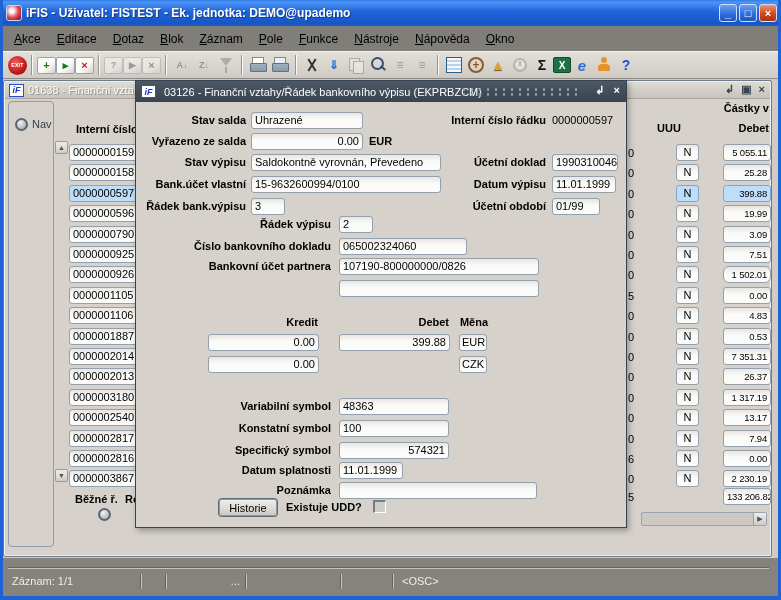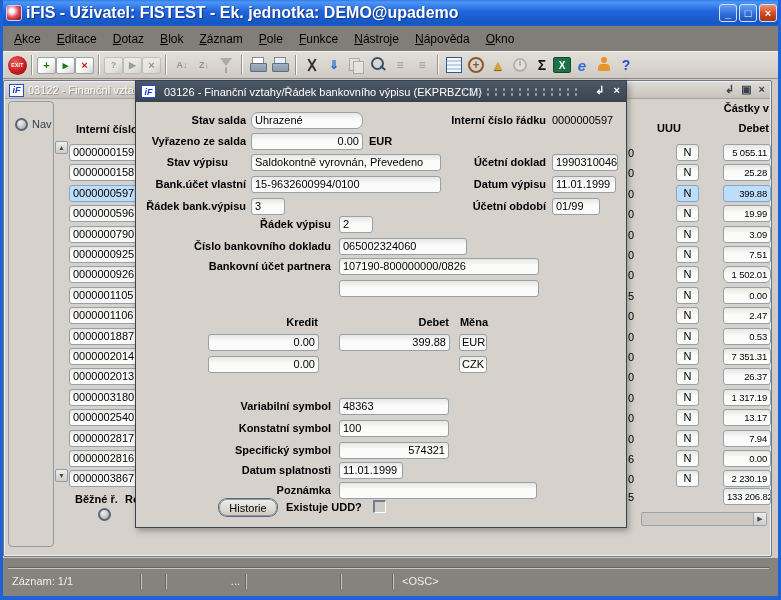--- a/index.html
+++ b/index.html
@@ -13,21 +13,21 @@
   }
   
   .titlebar{
     position:absolute;left:-3px;top:0;width:781px;height:26px;
     background:linear-gradient(180deg,#2F7BE8 0%,#4D96F5 8%,#2063DC 45%,#1757C4 90%,#1B5ECF 100%);
     display:flex;align-items:center;padding:0 4px;color:#fff;
   }
   .app-icon{width:16px;height:16px;border-radius:3px;margin:0 4px 0 2px;
     background:radial-gradient(circle at 35% 35%,#fff 15%,#E05060 50%,#8A1020 90%);
     border:1px solid #C8D8F0;}
-  .title-text{font-size:16px;font-weight:bold;text-shadow:1px 1px 1px #123A80;white-space:nowrap;flex:1;}
+  .title-text{font-size:12px;font-weight:bold;text-shadow:1px 1px 1px #123A80;white-space:nowrap;flex:1;}
   .winbtns{display:flex;gap:2px;}
   .wbtn{width:18px;height:18px;border-radius:3px;border:1px solid #CFE0FA;
     background:linear-gradient(180deg,#69A0F2,#2E6BD8 60%,#1E55BE);
     color:#fff;font-size:11px;font-weight:bold;display:flex;align-items:center;justify-content:center;line-height:1;}
   .wbtn.close{background:linear-gradient(180deg,#F0926E,#D0491F 55%,#A93412);}
   
   .menubar{
     position:absolute;left:-3px;top:26px;width:781px;height:25px;
     background:#807E79;display:flex;align-items:center;padding-left:6px;font-size:12px;color:#000;
   }
@@ -125,21 +125,21 @@
   .dlg-title{position:absolute;left:0;top:0;right:0;height:21px;
     background:linear-gradient(180deg,#4C5866,#39434F);display:flex;align-items:center;padding:0 5px;}
   .dlg-title .dt{color:#fff;font-size:11px;white-space:nowrap;margin-left:4px;flex:none;}
   .dots{position:absolute;right:46px;top:6px;width:120px;height:9px;
     background:radial-gradient(circle,#9AA6B2 1px,transparent 1.4px);background-size:8px 5px;}
   .dlg-ctrls{position:absolute;right:6px;top:3px;display:flex;gap:9px;color:#fff;font-size:11px;font-weight:bold;}
   .dlab{position:absolute;font-size:11px;font-weight:bold;color:#000;text-align:right;white-space:nowrap;}
   .dval{position:absolute;font-size:11px;color:#000;white-space:nowrap;}
   .num{text-align:right;}
   .btn{position:absolute;font-size:11px;color:#000;text-align:center;
-    background:linear-gradient(180deg,#EFEDE8,#CFCBC4);border:1px solid #8D99A6;border-radius:8px;
+    background:linear-gradient(180deg,#EFEDE8,#CFCBC4);border:1px solid #8D99A6;border-radius:3px;
     box-shadow:0 0 0 1px #5E6B78;padding-top:2px;}
   .chk{position:absolute;width:13px;height:13px;background:#CDCDC9;
     border-top:2px solid #787D85;border-left:2px solid #787D85;border-right:1px solid #FFF;border-bottom:1px solid #FFF;}
   
   .statusbar{position:absolute;left:-3px;top:558px;width:781px;height:38px;background:#85837D;color:#EFEDE8;font-size:11px;}
   .sgroove{position:absolute;left:8px;right:12px;top:9px;height:2px;border-top:1px solid #66645E;border-bottom:1px solid #C6C3BC;}
   .ssep{position:absolute;top:16px;width:2px;height:15px;border-left:1px solid #66645E;border-right:1px solid #C6C3BC;}
   .stext{position:absolute;top:17px;white-space:nowrap;}
 </style>
 </head>
@@ -204,21 +204,21 @@
       <div class="tbi" data-name="browser-icon">e</div>
       <div class="tbi" data-name="help-icon"></div>
       <div class="tbi" data-name="question-icon">?</div>
     </div>
 
   <div class="workarea" data-name="workarea">
 
     <div class="bgwin" data-name="window-03122">
       <div class="bgwin-title" data-name="window-03122-titlebar">
         <div class="if-icon" data-name="ifis-form-icon">iF</div>
-        <div class="wt" data-name="window-03122-title">03122 - Finanční vzta</div>
+        <div class="wt" data-name="window-03122-title">01638 - Finanční vzta</div>
       </div>
       <div class="bgwin-ctrls">
         <span data-name="restore-icon">↲</span>
         <span data-name="maximize-icon">▣</span>
         <span data-name="close-icon">×</span>
       </div>
 
       <div class="nav-panel" data-name="nav-panel">
         <div class="radio" data-name="nav-radio"></div>
         <div class="nv" data-name="nav-label">Nav</div>
@@ -271,21 +271,21 @@
           <div class="fld ucell" data-name="uuu-cell" style="top: 102px;">N</div>
           <div class="fld bcell" data-name="debet-cell" style="top: 102px;">7.51</div>
           <div class="flagcell" data-name="flag-cell" style="top: 125px;">0</div>
           <div class="fld ucell" data-name="uuu-cell" style="top: 122px;">N</div>
           <div class="fld bcell" data-name="debet-cell" style="top: 122px; border-radius: 6px;">1 502.01</div>
           <div class="flagcell" data-name="flag-cell" style="top: 146px;">5</div>
           <div class="fld ucell" data-name="uuu-cell" style="top: 143px;">N</div>
           <div class="fld bcell" data-name="debet-cell" style="top: 143px;">0.00</div>
           <div class="flagcell" data-name="flag-cell" style="top: 166px;">0</div>
           <div class="fld ucell" data-name="uuu-cell" style="top: 163px;">N</div>
-          <div class="fld bcell" data-name="debet-cell" style="top: 163px;">2.47</div>
+          <div class="fld bcell" data-name="debet-cell" style="top: 163px;">4.83</div>
           <div class="flagcell" data-name="flag-cell" style="top: 187px;">0</div>
           <div class="fld ucell" data-name="uuu-cell" style="top: 184px;">N</div>
           <div class="fld bcell" data-name="debet-cell" style="top: 184px;">0.53</div>
           <div class="flagcell" data-name="flag-cell" style="top: 207px;">0</div>
           <div class="fld ucell" data-name="uuu-cell" style="top: 204px;">N</div>
           <div class="fld bcell" data-name="debet-cell" style="top: 204px;">7 351.31</div>
           <div class="flagcell" data-name="flag-cell" style="top: 227px;">0</div>
           <div class="fld ucell" data-name="uuu-cell" style="top: 224px;">N</div>
           <div class="fld bcell" data-name="debet-cell" style="top: 224px;">26.37</div>
           <div class="flagcell" data-name="flag-cell" style="top: 248px;">0</div>
@@ -322,29 +322,29 @@
         <div class="if-icon" data-name="ifis-form-icon">iF</div>
         <div class="dt" data-name="dialog-title">03126 - Finanční vztahy/Řádek bankovního výpisu (EKPRBZCM)</div>
         <div class="dots" data-name="drag-dots"></div>
         <div class="dlg-ctrls">
           <span data-name="minimize-icon">↲</span>
           <span data-name="close-icon">×</span>
         </div>
       </div>
 
       <div class="dlab" style="left:0;width:110px;top:33px;" data-name="stav-salda-label">Stav salda</div>
-      <div class="fld dval" style="left:115px;top:31px;width:112px;border-radius:7px;" data-name="stav-salda-field">Uhrazené</div>
+      <div class="fld dval" style="left:115px;top:31px;width:112px;" data-name="stav-salda-field">Uhrazené</div>
       <div class="dlab" style="left:240px;width:170px;top:33px;" data-name="interni-cislo-radku-label">Interní číslo řádku</div>
       <div class="dval" style="left:416px;top:33px;" data-name="interni-cislo-radku-value">0000000597</div>
 
       <div class="dlab" style="left:0;width:110px;top:54px;" data-name="vyrazeno-label">Vyřazeno ze salda</div>
       <div class="fld dval num" style="left:115px;top:52px;width:112px;" data-name="vyrazeno-field">0.00</div>
       <div class="dlab" style="left:233px;width:30px;top:54px;text-align:left;" data-name="vyrazeno-currency">EUR</div>
 
-      <div class="dlab" style="left:0;width:92px;top:75px;text-align:right;" data-name="stav-vypisu-label">Stav výpisu</div>
+      <div class="dlab" style="left:0;width:110px;top:75px;text-align:right;" data-name="stav-vypisu-label">Stav výpisu</div>
       <div class="fld dval" style="left:115px;top:73px;width:190px;" data-name="stav-vypisu-field">Saldokontně vyrovnán, Převedeno</div>
       <div class="dlab" style="left:300px;width:110px;top:75px;" data-name="ucetni-doklad-label">Účetní doklad</div>
       <div class="fld dval" style="left:416px;top:73px;width:66px;" data-name="ucetni-doklad-field">1990310046</div>
 
       <div class="dlab" style="left:0;width:110px;top:97px;" data-name="bank-ucet-vlastni-label">Bank.účet vlastní</div>
       <div class="fld dval" style="left:115px;top:95px;width:190px;" data-name="bank-ucet-vlastni-field">15-9632600994/0100</div>
       <div class="dlab" style="left:300px;width:110px;top:97px;" data-name="datum-vypisu-label">Datum výpisu</div>
       <div class="fld dval" style="left:416px;top:95px;width:64px;" data-name="datum-vypisu-field">11.01.1999</div>
 
       <div class="dlab" style="left:0;width:110px;top:119px;" data-name="cislo-bank-vypisu-label">Řádek bank.výpisu</div>

